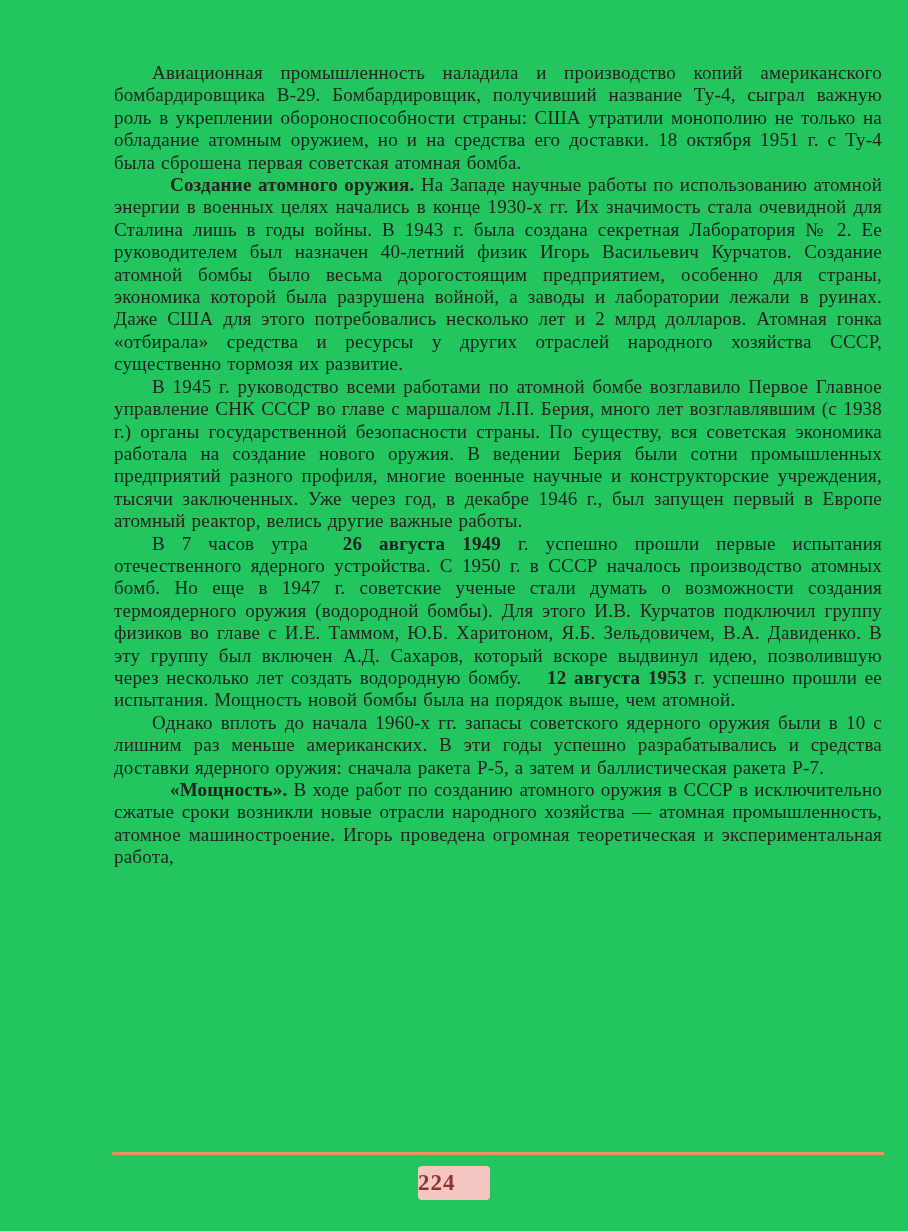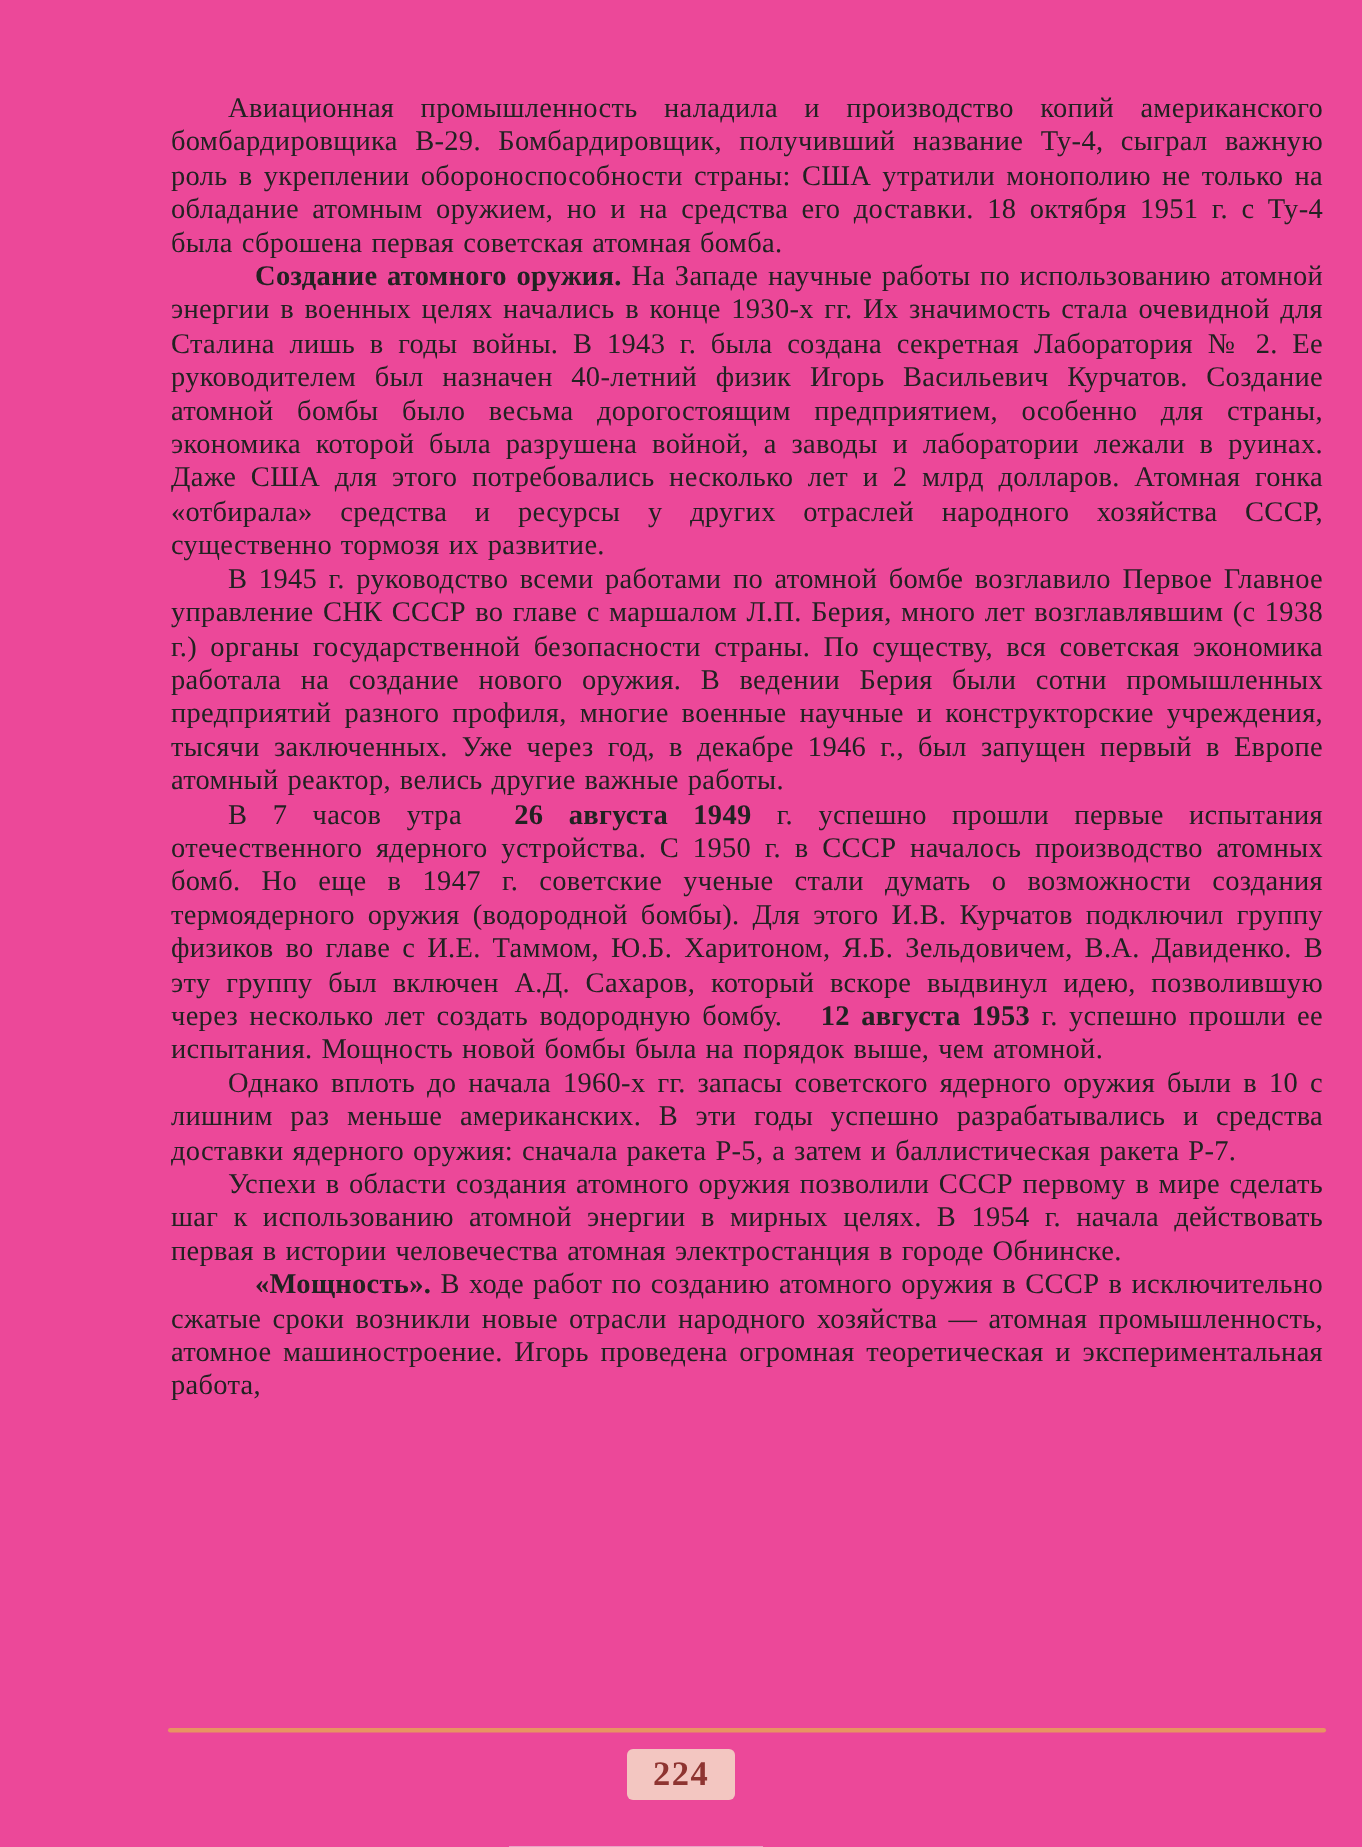--- a/index.html
+++ b/index.html
@@ -5,21 +5,21 @@
   html, body {
     margin: 0;
     padding: 0;
     background: #e9e9e9;
   }
   .sheet {
     position: relative;
     width: 908px;
     height: 1231px;
     margin: 0 auto;
-    background: #ec4899;
+    background: #22c55e;
     overflow: hidden;
     font-family: "Liberation Serif", "DejaVu Serif", serif;
   }
   .text-block {
     position: absolute;
     left: 114px;
     top: 62px;
     width: 768px;
     font-size: 19px;
     line-height: 22.4px;
@@ -47,37 +47,35 @@
     border-radius: 2px;
   }
   .page-number-badge {
     position: absolute;
     top: 1166px;
     left: 50%;
     transform: translateX(-50%);
     min-width: 72px;
     height: 34px;
     line-height: 34px;
-    text-align: center;
     background: #f3c6c1;
     color: #8e3431;
     font-weight: bold;
     font-size: 23px;
     border-radius: 4px;
     letter-spacing: 1px;
   }
 </style>
 </head>
 <body>
 
 <div class="sheet">
   <div class="text-block">
       <p class="para"><span>Авиационная промышленность наладила и производство копий американского бомбардировщика В-29. Бомбардировщик, получивший название Ту-4, сыграл важную роль в укреплении обороноспособности страны: США утратили монополию не только на обладание атомным оружием, но и на средства его доставки. 18 октября 1951 г. с Ту-4 была сброшена первая советская атомная бомба.</span></p>
       <p class="para"><span class="bold">Создание атомного оружия.</span><span> На Западе научные работы по использованию атомной энергии в военных целях начались в конце 1930-х гг. Их значимость стала очевидной для Сталина лишь в годы войны. В 1943 г. была создана секретная Лаборатория № 2. Ее руководителем был назначен 40-летний физик Игорь Васильевич Курчатов. Создание атомной бомбы было весьма дорогостоящим предприятием, особенно для страны, экономика которой была разрушена войной, а заводы и лаборатории лежали в руинах. Даже США для этого потребовались несколько лет и 2 млрд долларов. Атомная гонка «отбирала» средства и ресурсы у других отраслей народного хозяйства СССР, существенно тормозя их развитие.</span></p>
       <p class="para"><span>В 1945 г. руководство всеми работами по атомной бомбе возглавило Первое Главное управление СНК СССР во главе с маршалом Л.П. Берия, много лет возглавлявшим (с 1938 г.) органы государственной безопасности страны. По существу, вся советская экономика работала на создание нового оружия. В ведении Берия были сотни промышленных предприятий разного профиля, многие военные научные и конструкторские учреждения, тысячи заключенных. Уже через год, в декабре 1946 г., был запущен первый в Европе атомный реактор, велись другие важные работы.</span></p>
       <p class="para"><span>В 7 часов утра </span><span class="bold">26 августа 1949</span><span> г. успешно прошли первые испытания отечественного ядерного устройства. С 1950 г. в СССР началось производство атомных бомб. Но еще в 1947 г. советские ученые стали думать о возможности создания термоядерного оружия (водородной бомбы). Для этого И.В. Курчатов подключил группу физиков во главе с И.Е. Таммом, Ю.Б. Харитоном, Я.Б. Зельдовичем, В.А. Давиденко. В эту группу был включен А.Д. Сахаров, который вскоре выдвинул идею, позволившую через несколько лет создать водородную бомбу. </span><span class="bold">12 августа 1953</span><span> г. успешно прошли ее испытания. Мощность новой бомбы была на порядок выше, чем атомной.</span></p>
       <p class="para"><span>Однако вплоть до начала 1960-х гг. запасы советского ядерного оружия были в 10 с лишним раз меньше американских. В эти годы успешно разрабатывались и средства доставки ядерного оружия: сначала ракета Р-5, а затем и баллистическая ракета Р-7.</span></p>
-      <p class="para"><span>Успехи в области создания атомного оружия позволили СССР первому в мире сделать шаг к использованию атомной энергии в мирных целях. В 1954 г. начала действовать первая в истории человечества атомная электростанция в городе Обнинске.</span></p>
       <p class="para"><span class="bold">«Мощность».</span><span> В ходе работ по созданию атомного оружия в СССР в исключительно сжатые сроки возникли новые отрасли народного хозяйства — атомная промышленность, атомное машиностроение. Игорь проведена огромная теоретическая и экспериментальная работа,</span></p>
     </div>
   <div class="footer-rule"></div>
   <div class="page-number-badge">224</div>
 </div>
 
 </body></html>

